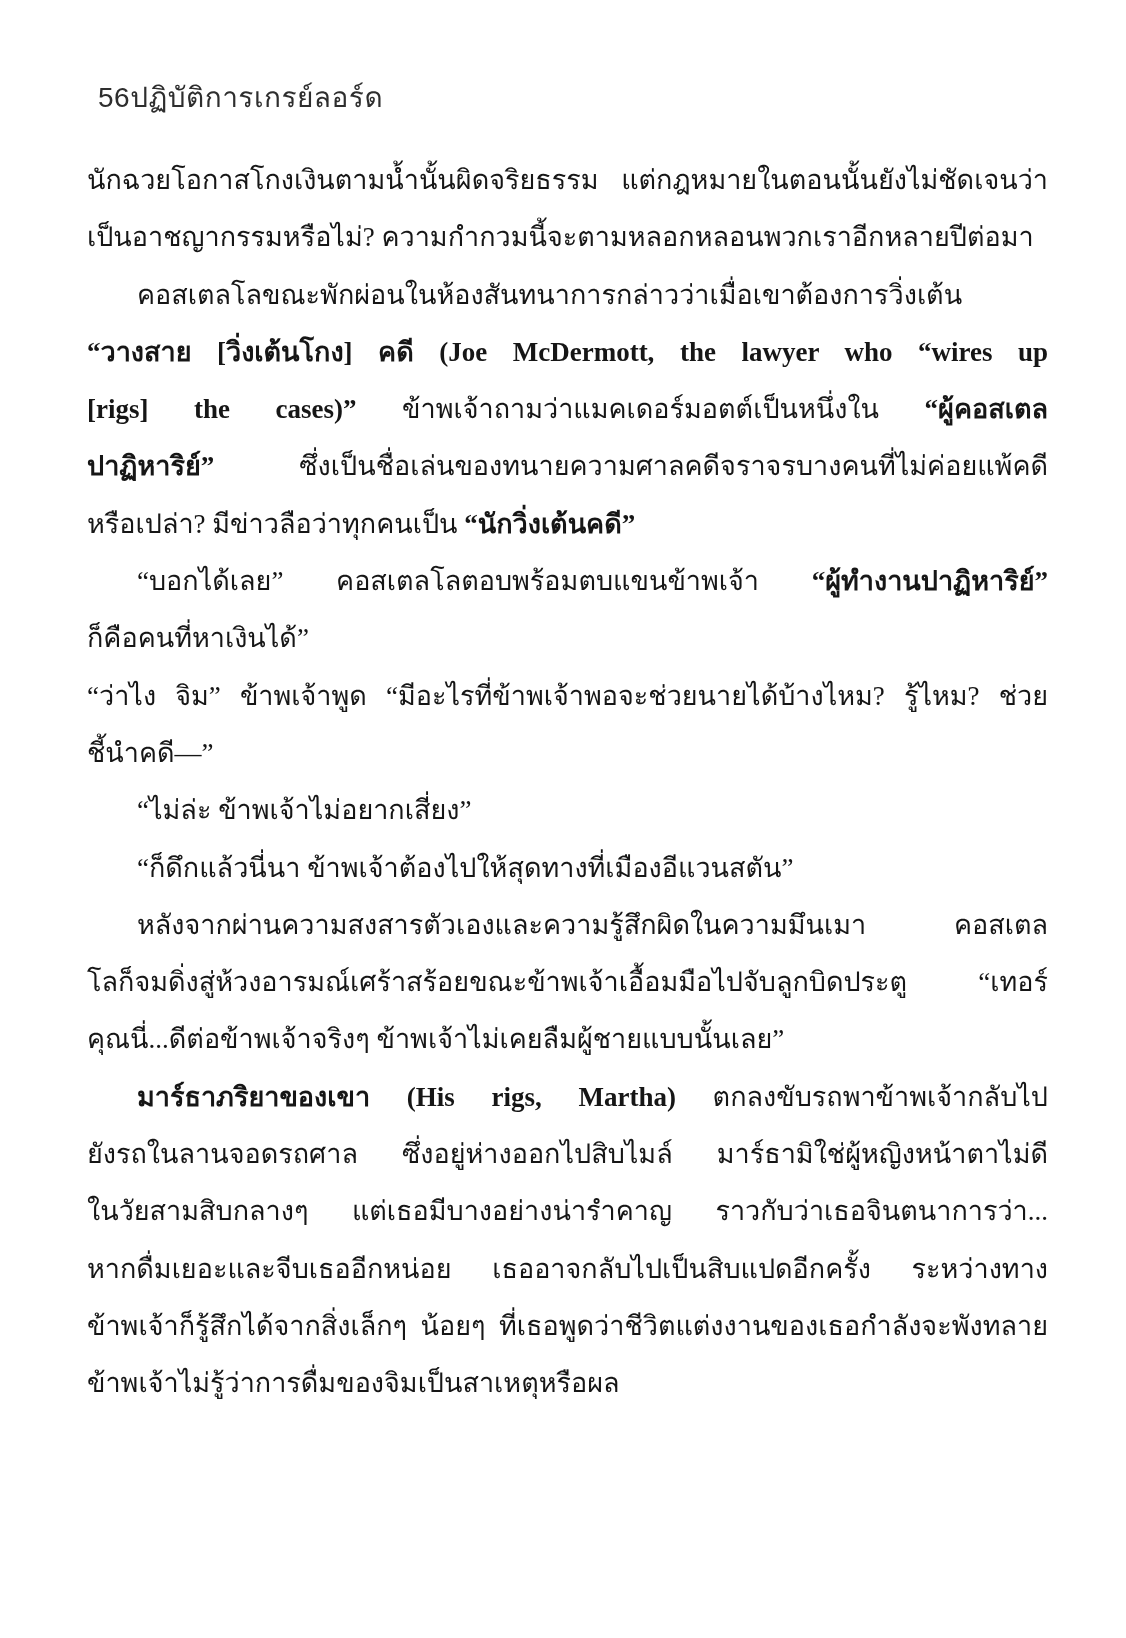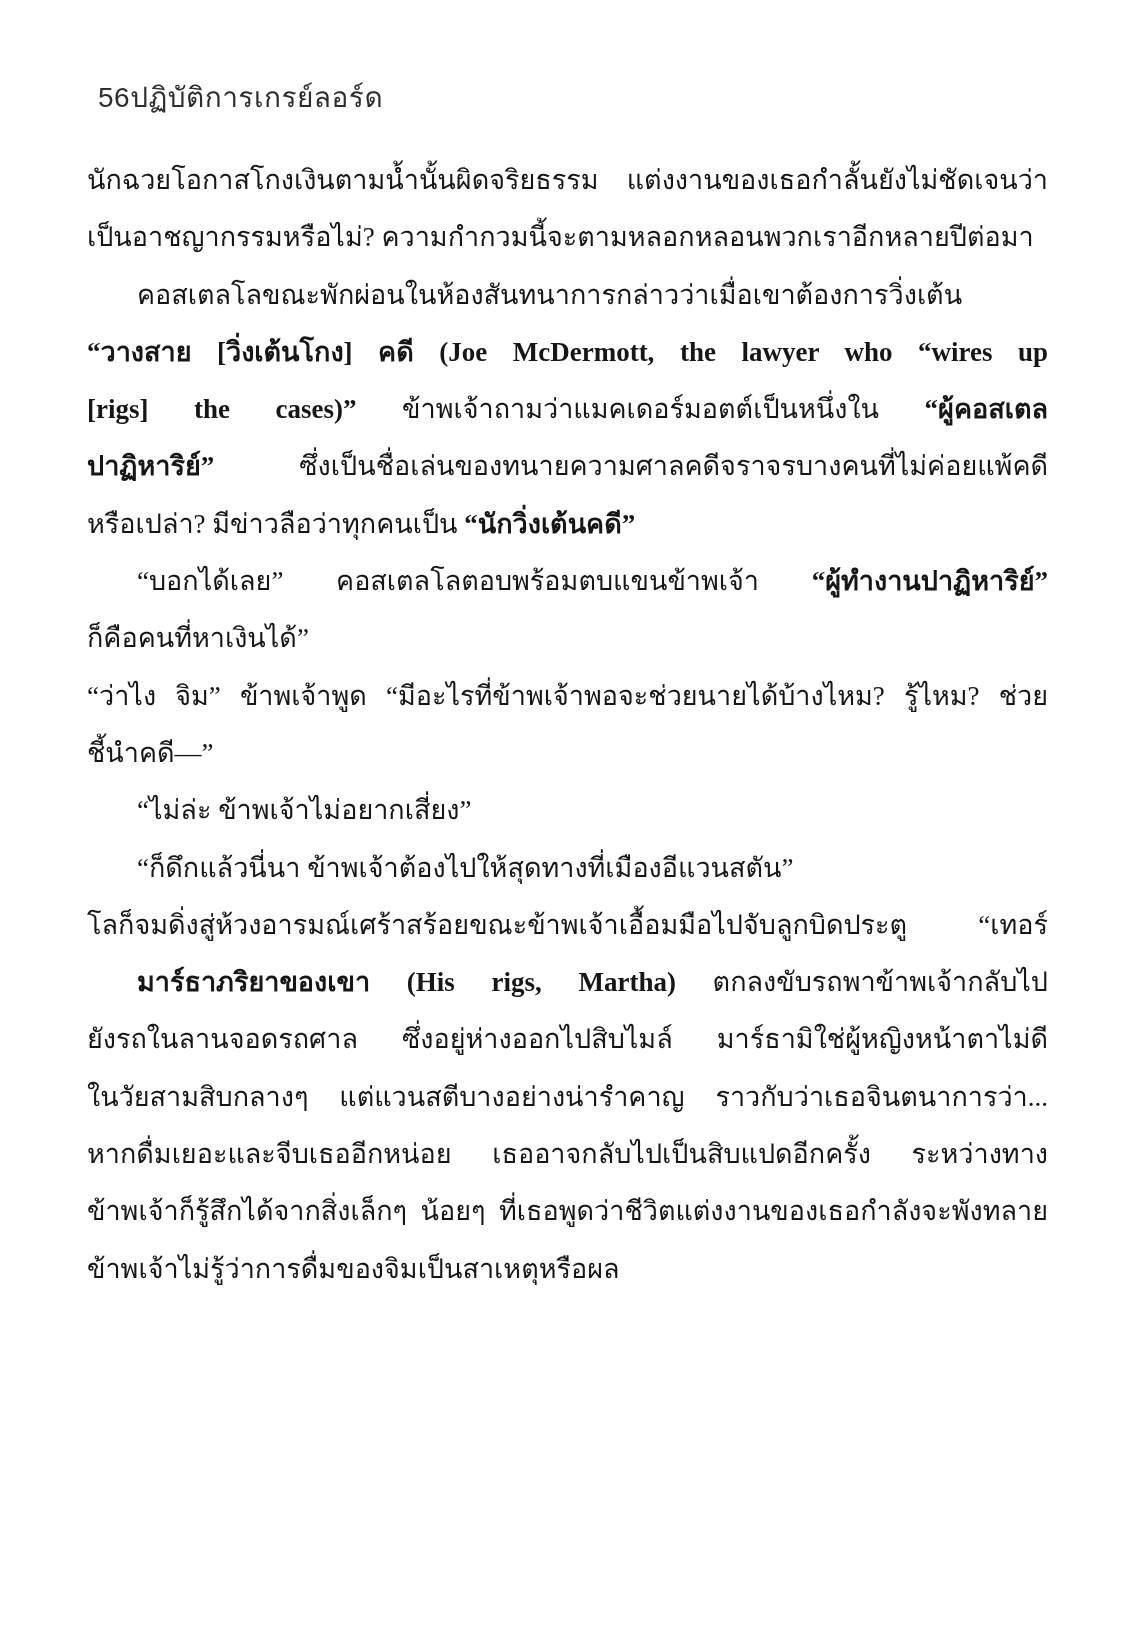--- a/index.html
+++ b/index.html
@@ -51,34 +51,36 @@
   .b { font-weight: 700; }
 </style>
 </head>
 <body>
 
 <div class="page">
   <header class="page-header">
     <span class="page-num">56</span><span class="running-title">ปฏิบัติการเกรย์ลอร์ด</span>
   </header>
   <main class="body-text">
-      <div class="line stretch"><span class="">นักฉวยโอกาสโกงเงินตามน้ำนั้นผิดจริยธรรม แต่งงานของเธอกำลั้นยังไม่ชัดเจนว่า</span></div>
+      <div class="line stretch"><span class="">นักฉวยโอกาสโกงเงินตามน้ำนั้นผิดจริยธรรม แต่กฎหมายในตอนนั้นยังไม่ชัดเจนว่า</span></div>
       <div class="line"><span class="">เป็นอาชญากรรมหรือไม่? ความกำกวมนี้จะตามหลอกหลอนพวกเราอีกหลายปีต่อมา</span></div>
       <div class="line indent stretch"><span class="">คอสเตลโลขณะพักผ่อนในห้องสันทนาการกล่าวว่าเมื่อเขาต้องการวิ่งเต้น</span></div>
       <div class="line stretch"><span class="b">“วางสาย [วิ่งเต้นโกง] คดี (Joe McDermott, the lawyer who “wires up</span></div>
       <div class="line stretch"><span class="b">[rigs] the cases)”</span><span class=""> ข้าพเจ้าถามว่าแมคเดอร์มอตต์เป็นหนึ่งใน </span><span class="b">“ผู้คอสเตล</span></div>
       <div class="line stretch"><span class="b">ปาฏิหาริย์”</span><span class=""> ซึ่งเป็นชื่อเล่นของทนายความศาลคดีจราจรบางคนที่ไม่ค่อยแพ้คดี</span></div>
       <div class="line"><span class="">หรือเปล่า? มีข่าวลือว่าทุกคนเป็น </span><span class="b">“นักวิ่งเต้นคดี”</span></div>
       <div class="line indent stretch"><span class="">“บอกได้เลย” คอสเตลโลตอบพร้อมตบแขนข้าพเจ้า </span><span class="b">“ผู้ทำงานปาฏิหาริย์”</span></div>
       <div class="line"><span class="">ก็คือคนที่หาเงินได้”</span></div>
       <div class="line stretch"><span class="">“ว่าไง จิม” ข้าพเจ้าพูด “มีอะไรที่ข้าพเจ้าพอจะช่วยนายได้บ้างไหม? รู้ไหม? ช่วย</span></div>
       <div class="line"><span class="">ชี้นำคดี—”</span></div>
       <div class="line indent"><span class="">“ไม่ล่ะ ข้าพเจ้าไม่อยากเสี่ยง”</span></div>
       <div class="line indent"><span class="">“ก็ดึกแล้วนี่นา ข้าพเจ้าต้องไปให้สุดทางที่เมืองอีแวนสตัน”</span></div>
+      <div class="line indent stretch"><span class="">หลังจากผ่านความสงสารตัวเองและความรู้สึกผิดในความมึนเมา คอสเตล</span></div>
       <div class="line stretch"><span class="">โลก็จมดิ่งสู่ห้วงอารมณ์เศร้าสร้อยขณะข้าพเจ้าเอื้อมมือไปจับลูกบิดประตู “เทอร์</span></div>
+      <div class="line"><span class="">คุณนี่...ดีต่อข้าพเจ้าจริงๆ ข้าพเจ้าไม่เคยลืมผู้ชายแบบนั้นเลย”</span></div>
       <div class="line indent stretch"><span class="b">มาร์ธาภริยาของเขา (His rigs, Martha)</span><span class=""> ตกลงขับรถพาข้าพเจ้ากลับไป</span></div>
       <div class="line stretch"><span class="">ยังรถในลานจอดรถศาล ซึ่งอยู่ห่างออกไปสิบไมล์ มาร์ธามิใช่ผู้หญิงหน้าตาไม่ดี</span></div>
-      <div class="line stretch"><span class="">ในวัยสามสิบกลางๆ แต่แวนสตีบางอย่างน่ารำคาญ ราวกับว่าเธอจินตนาการว่า...</span></div>
+      <div class="line stretch"><span class="">ในวัยสามสิบกลางๆ แต่เธอมีบางอย่างน่ารำคาญ ราวกับว่าเธอจินตนาการว่า...</span></div>
       <div class="line stretch"><span class="">หากดื่มเยอะและจีบเธออีกหน่อย เธออาจกลับไปเป็นสิบแปดอีกครั้ง ระหว่างทาง</span></div>
       <div class="line stretch"><span class="">ข้าพเจ้าก็รู้สึกได้จากสิ่งเล็กๆ น้อยๆ ที่เธอพูดว่าชีวิตแต่งงานของเธอกำลังจะพังทลาย</span></div>
       <div class="line"><span class="">ข้าพเจ้าไม่รู้ว่าการดื่มของจิมเป็นสาเหตุหรือผล</span></div>
     </main>
 </div>
 
 </body></html>

